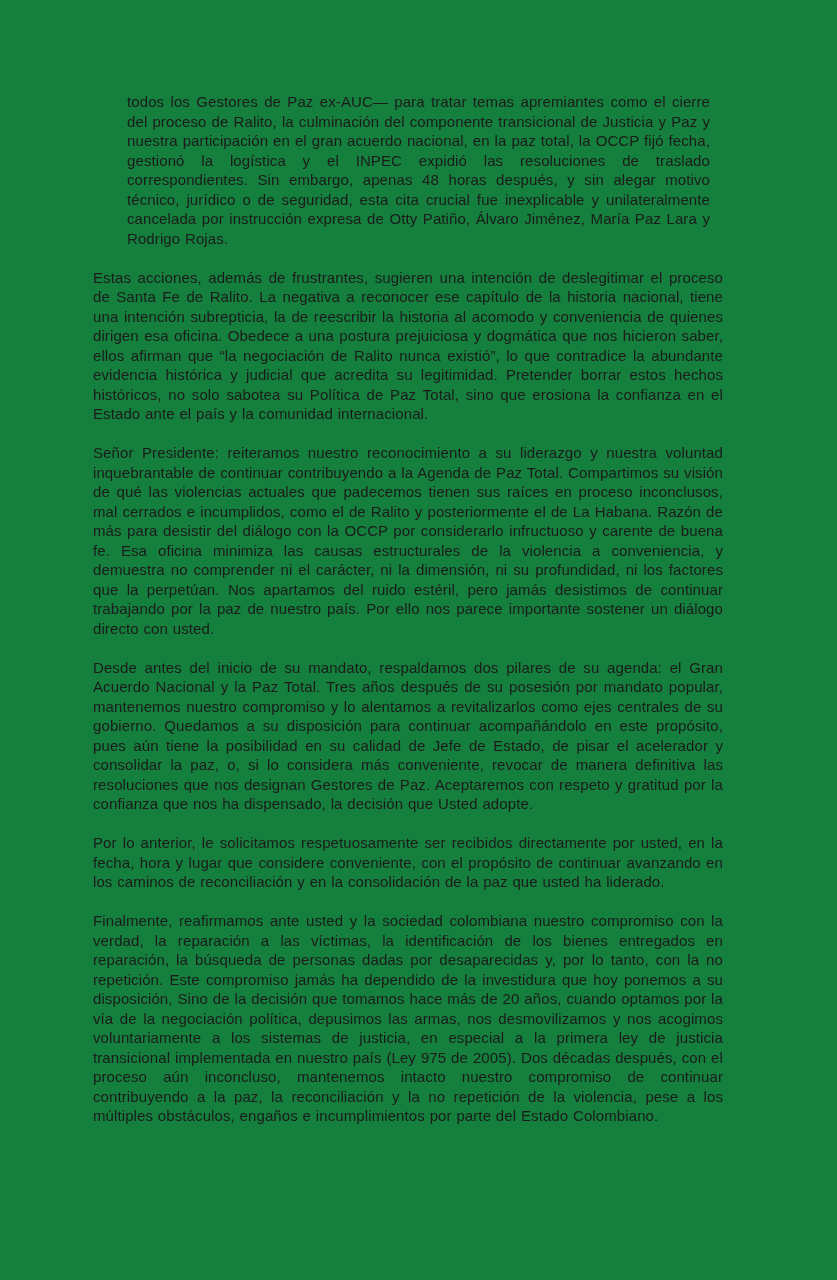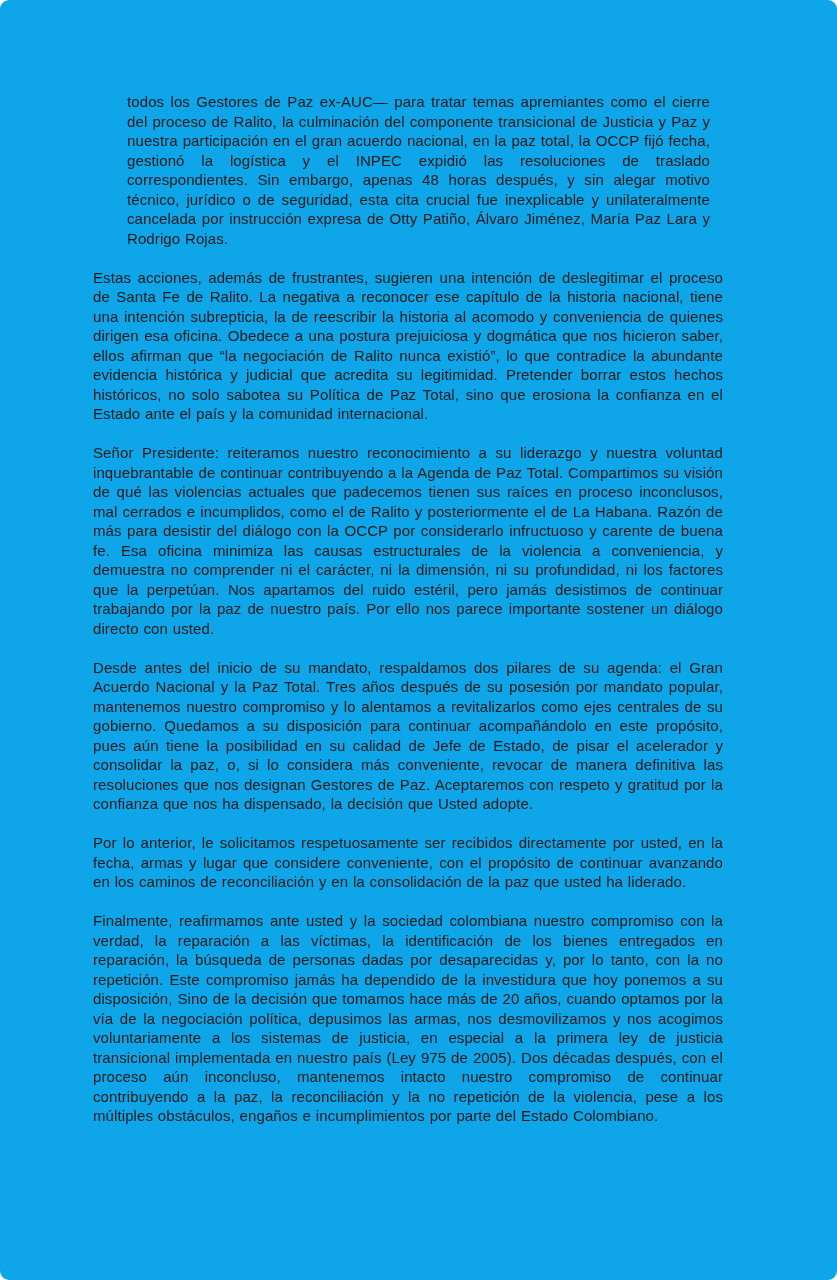--- a/index.html
+++ b/index.html
@@ -5,25 +5,24 @@
   html, body {
     margin: 0;
     padding: 0;
     background: #ffffff;
   }
   .page {
     position: relative;
     width: 837px;
     height: 1280px;
     margin: 0 auto;
-    background: #0ea5e9;
+    background: #15803d;
     overflow: hidden;
     font-family: "Liberation Sans", "DejaVu Sans", sans-serif;
     color: #1b1b1b;
-    border-radius: 9px;
   }
   .text-block {
     position: absolute;
     top: 92px;
     left: 93px;
     width: 630px;
   }
   p.para {
     margin: 0 0 19.5px 0;
     font-size: 15px;
@@ -43,16 +42,16 @@
 </style>
 </head>
 <body>
 
 <div class="page">
   <div class="text-block">
     <p class="para quote">todos los Gestores de Paz ex-AUC— para tratar temas apremiantes como el cierre del proceso de Ralito, la culminación del componente transicional de Justicia y Paz y nuestra participación en el gran acuerdo nacional, en la paz total, la OCCP fijó fecha, gestionó la logística y el INPEC expidió las resoluciones de traslado correspondientes. Sin embargo, apenas 48 horas después, y sin alegar motivo técnico, jurídico o de seguridad, esta cita crucial fue inexplicable y unilateralmente cancelada por instrucción expresa de Otty Patiño, Álvaro Jiménez, María Paz Lara y Rodrigo Rojas.</p>
     <p class="para">Estas acciones, además de frustrantes, sugieren una intención de deslegitimar el proceso de Santa Fe de Ralito. La negativa a reconocer ese capítulo de la historia nacional, tiene una intención subrepticia, la de reescribir la historia al acomodo y conveniencia de quienes dirigen esa oficina. Obedece a una postura prejuiciosa y dogmática que nos hicieron saber, ellos afirman que “la negociación de Ralito nunca existió”, lo que contradice la abundante evidencia histórica y judicial que acredita su legitimidad. Pretender borrar estos hechos históricos, no solo sabotea su Política de Paz Total, sino que erosiona la confianza en el Estado ante el país y la comunidad internacional.</p>
     <p class="para">Señor Presidente: reiteramos nuestro reconocimiento a su liderazgo y nuestra voluntad inquebrantable de continuar contribuyendo a la Agenda de Paz Total. Compartimos su visión de qué las violencias actuales que padecemos tienen sus raíces en proceso inconclusos, mal cerrados e incumplidos, como el de Ralito y posteriormente el de La Habana. Razón de más para desistir del diálogo con la OCCP por considerarlo infructuoso y carente de buena fe. Esa oficina minimiza las causas estructurales de la violencia a conveniencia, y demuestra no comprender ni el carácter, ni la dimensión, ni su profundidad, ni los factores que la perpetúan. Nos apartamos del ruido estéril, pero jamás desistimos de continuar trabajando por la paz de nuestro país. Por ello nos parece importante sostener un diálogo directo con usted.</p>
     <p class="para">Desde antes del inicio de su mandato, respaldamos dos pilares de su agenda: el Gran Acuerdo Nacional y la Paz Total. Tres años después de su posesión por mandato popular, mantenemos nuestro compromiso y lo alentamos a revitalizarlos como ejes centrales de su gobierno. Quedamos a su disposición para continuar acompañándolo en este propósito, pues aún tiene la posibilidad en su calidad de Jefe de Estado, de pisar el acelerador y consolidar la paz, o, si lo considera más conveniente, revocar de manera definitiva las resoluciones que nos designan Gestores de Paz. Aceptaremos con respeto y gratitud por la confianza que nos ha dispensado, la decisión que Usted adopte.</p>
-    <p class="para">Por lo anterior, le solicitamos respetuosamente ser recibidos directamente por usted, en la fecha, armas y lugar que considere conveniente, con el propósito de continuar avanzando en los caminos de reconciliación y en la consolidación de la paz que usted ha liderado.</p>
+    <p class="para">Por lo anterior, le solicitamos respetuosamente ser recibidos directamente por usted, en la fecha, hora y lugar que considere conveniente, con el propósito de continuar avanzando en los caminos de reconciliación y en la consolidación de la paz que usted ha liderado.</p>
     <p class="para">Finalmente, reafirmamos ante usted y la sociedad colombiana nuestro compromiso con la verdad, la reparación a las víctimas, la identificación de los bienes entregados en reparación, la búsqueda de personas dadas por desaparecidas y, por lo tanto, con la no repetición. Este compromiso jamás ha dependido de la investidura que hoy ponemos a su disposición, Sino de la decisión que tomamos hace más de 20 años, cuando optamos por la vía de la negociación política, depusimos las armas, nos desmovilizamos y nos acogimos voluntariamente a los sistemas de justicia, en especial a la primera ley de justicia transicional implementada en nuestro país (Ley 975 de 2005). Dos décadas después, con el proceso aún inconcluso, mantenemos intacto nuestro compromiso de continuar contribuyendo a la paz, la reconciliación y la no repetición de la violencia, pese a los múltiples obstáculos, engaños e incumplimientos por parte del Estado Colombiano.</p>
   </div>
 </div>
 
 </body></html>

